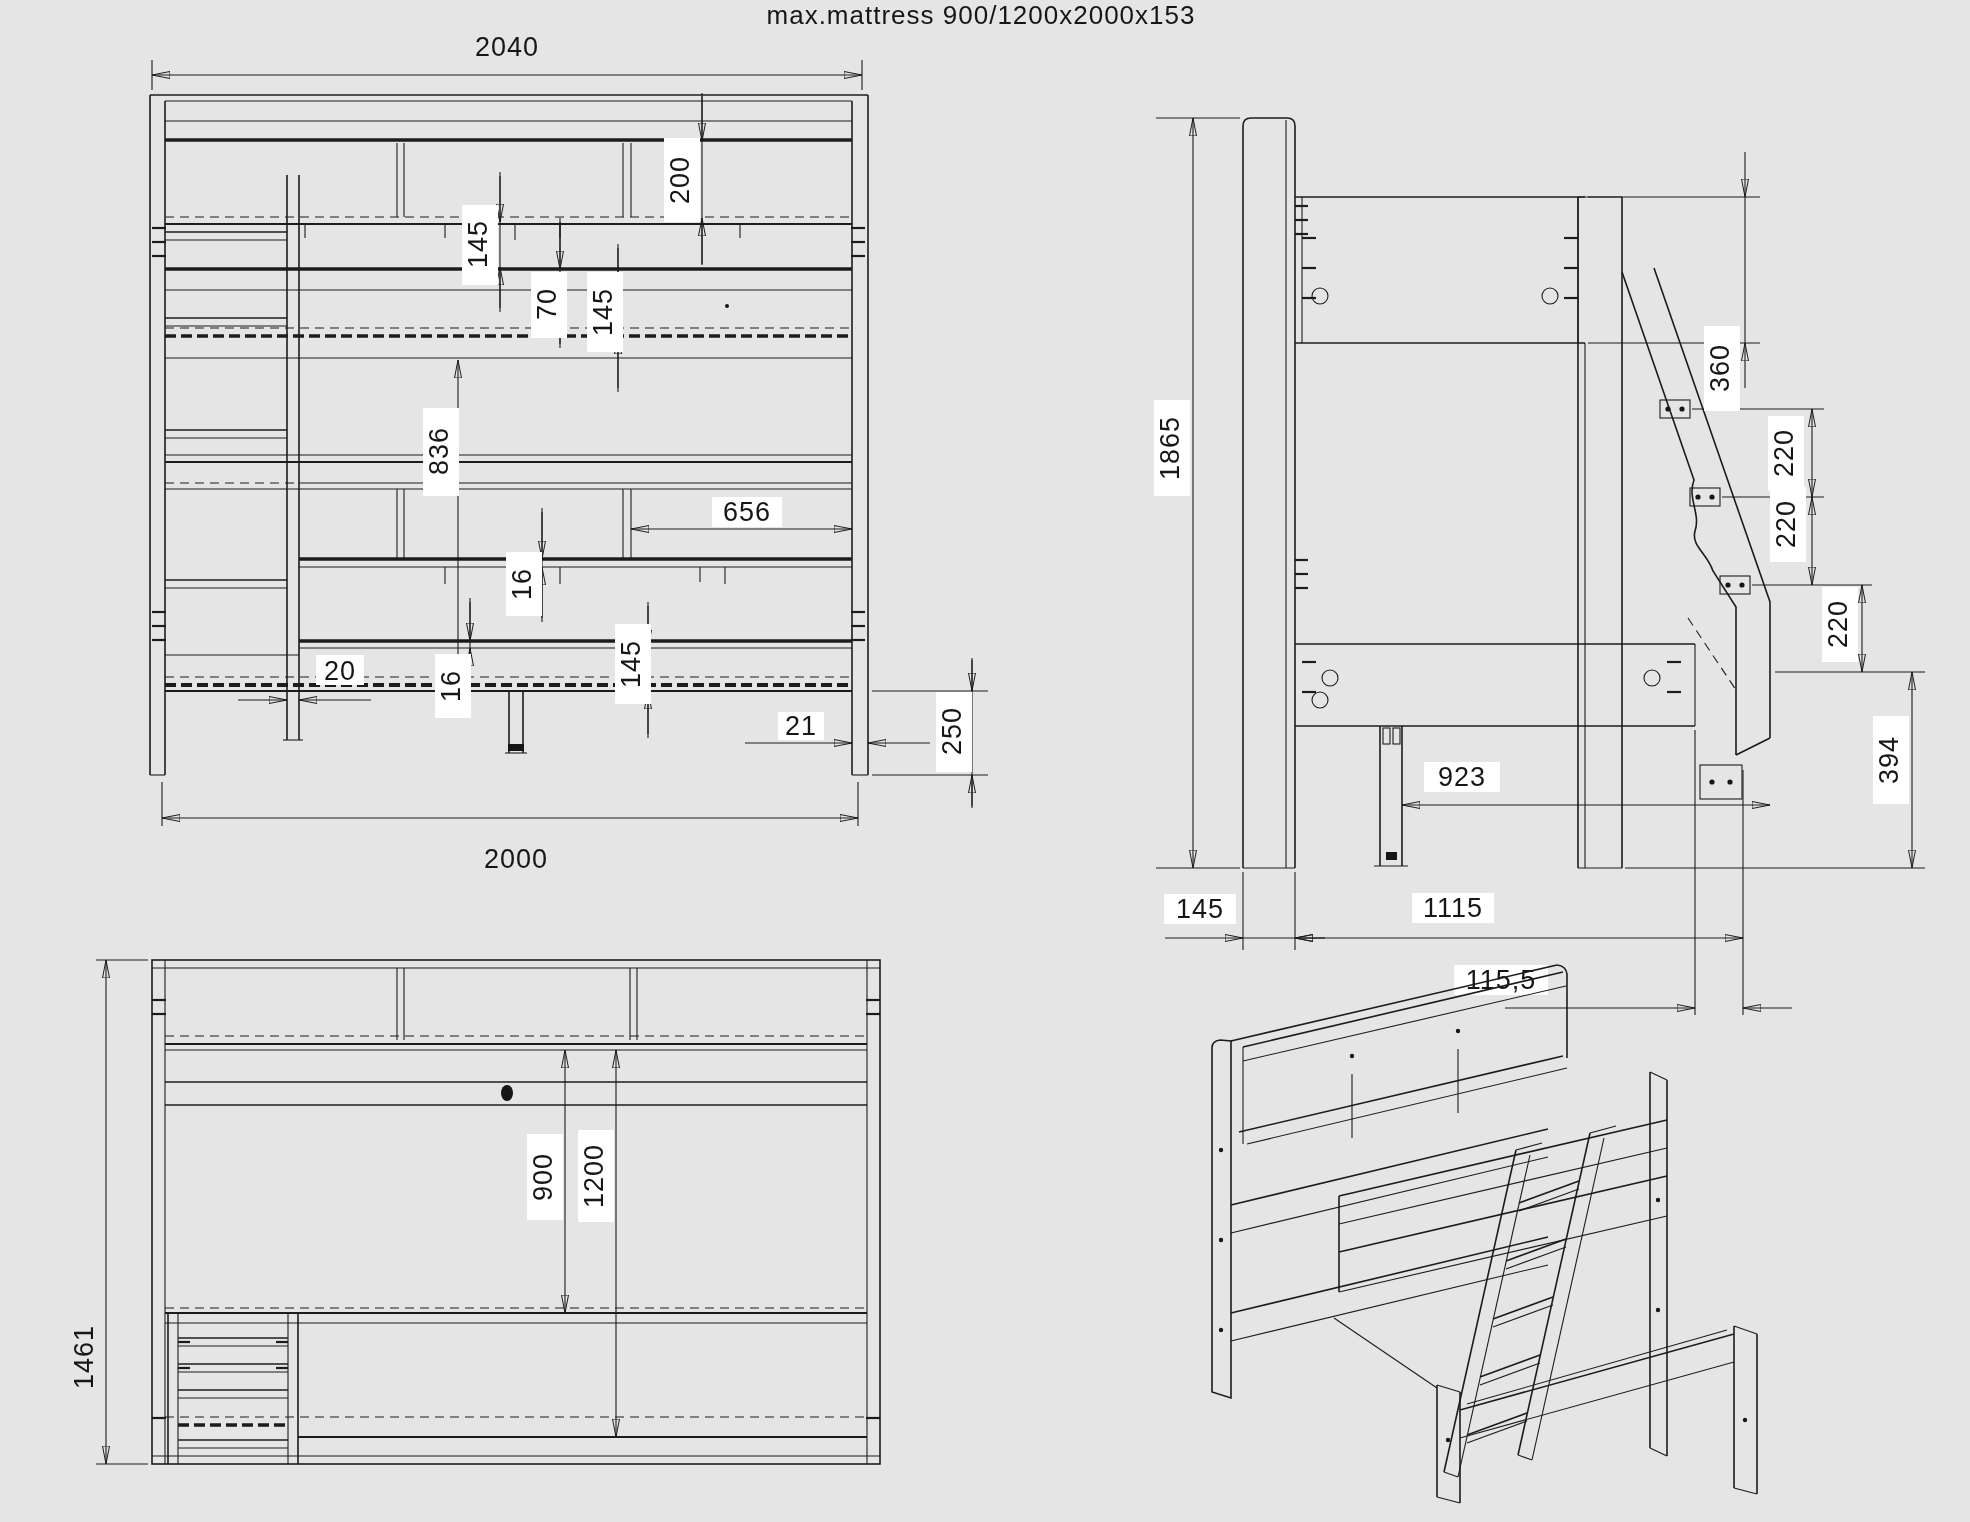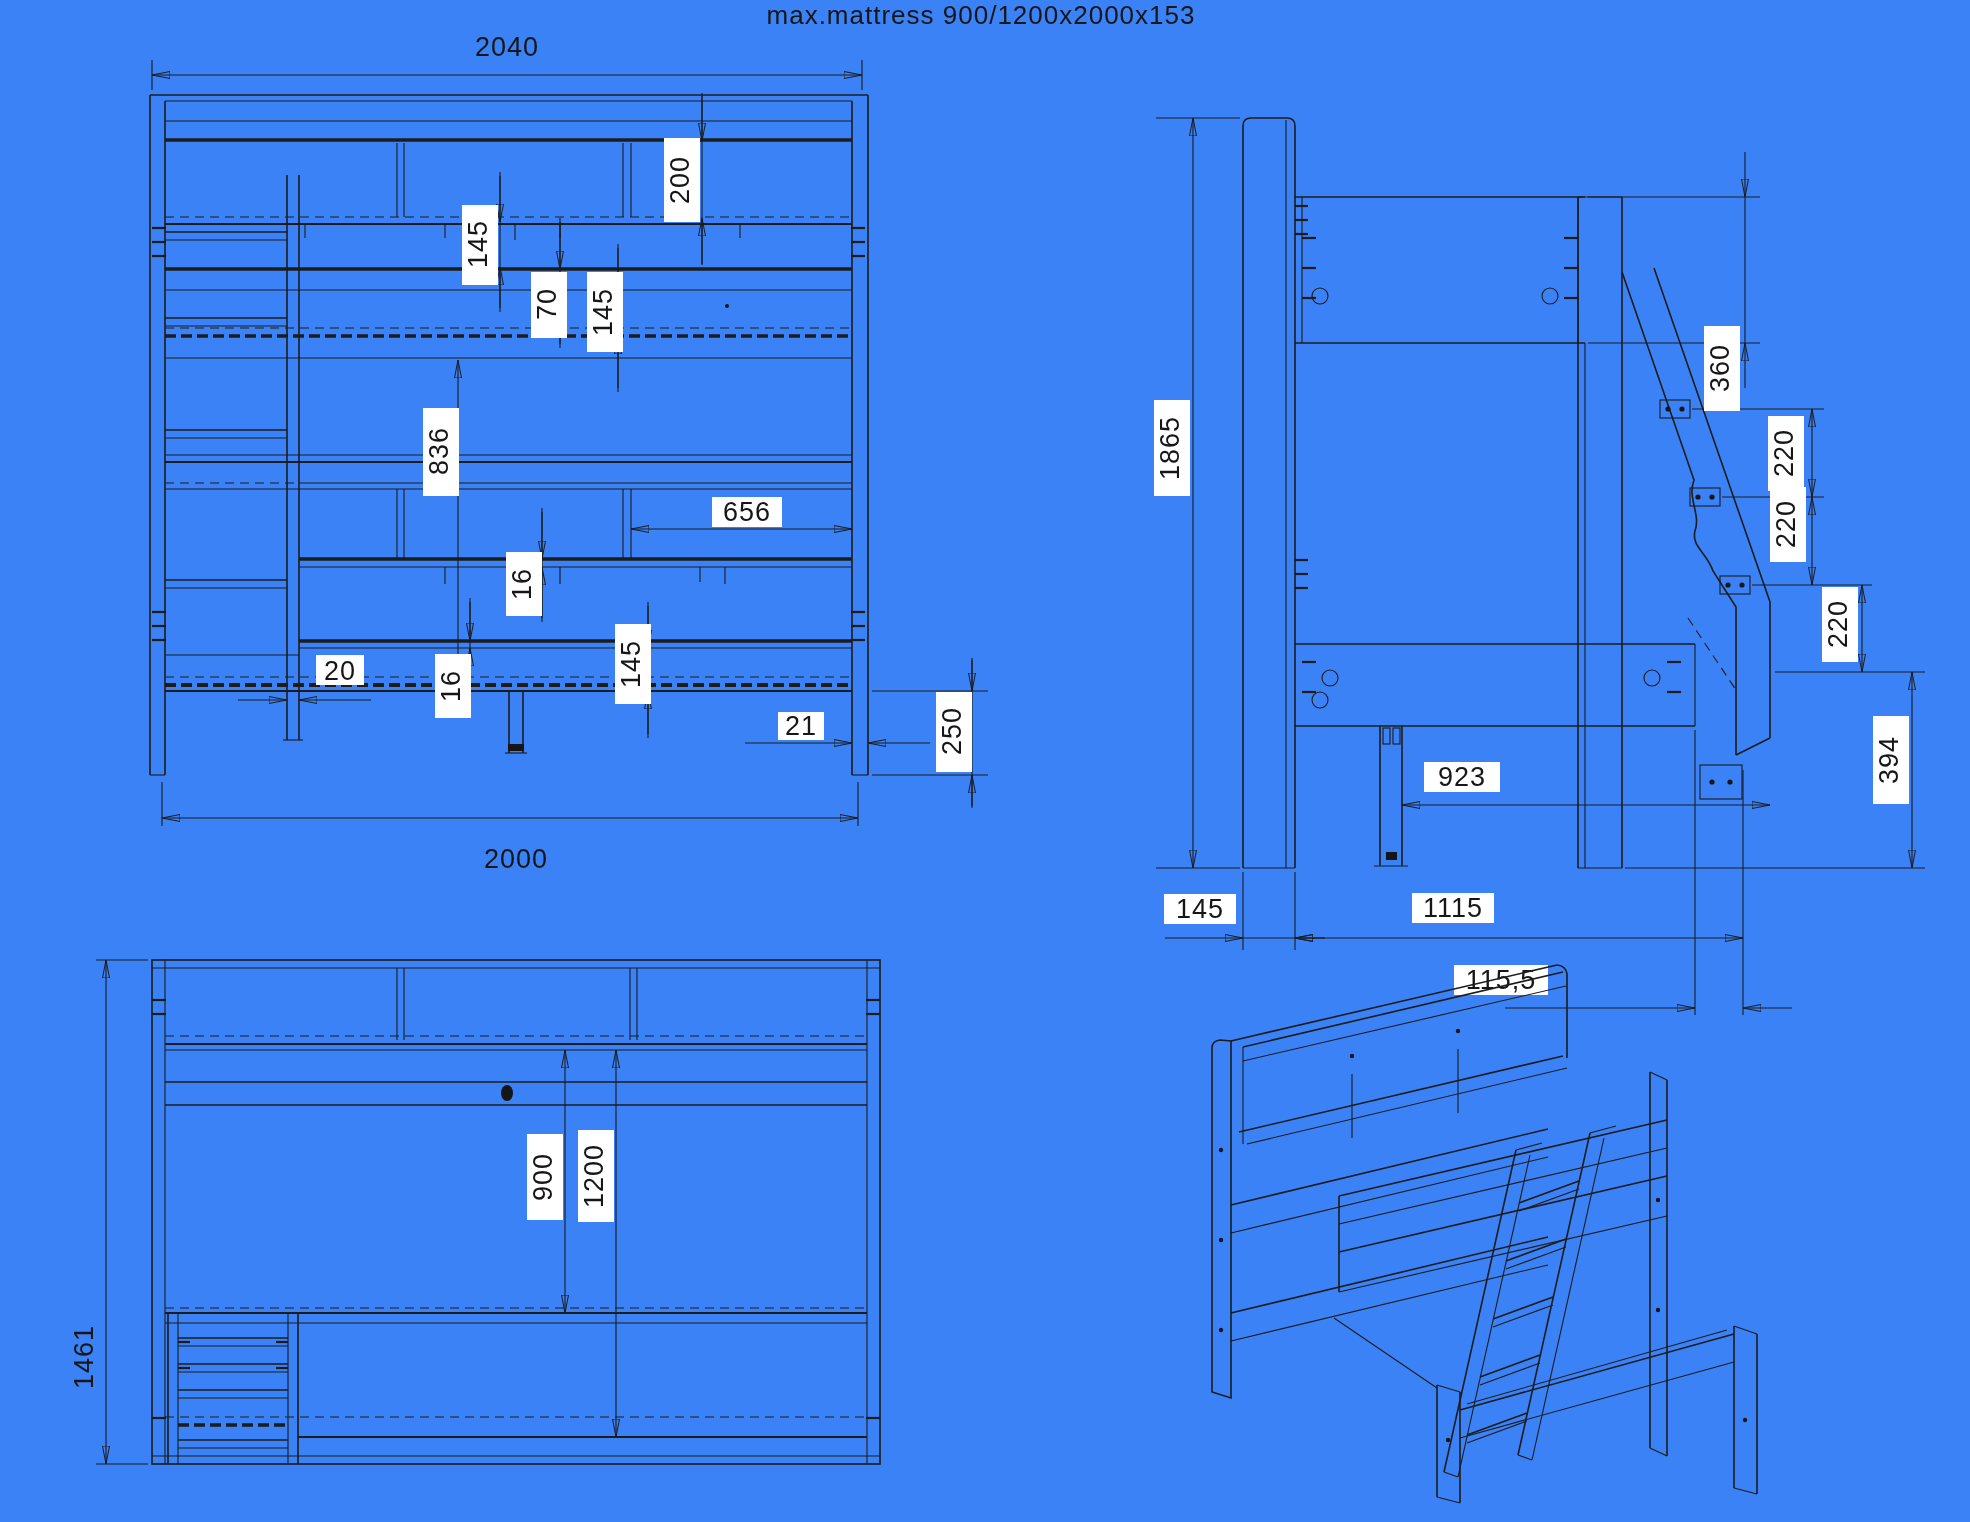--- a/index.html
+++ b/index.html
@@ -1,17 +1,17 @@
 <!DOCTYPE html>
 <html><head>
 <meta charset="utf-8">
 <style>
   html,body{margin:0;padding:0;background:#ffffff;}
   body{width:1970px;height:1522px;font-family:"Liberation Sans",sans-serif;}
-  #sheet{position:relative;width:1970px;height:1522px;background:#3b82f6;overflow:hidden;}
+  #sheet{position:relative;width:1970px;height:1522px;background:#e5e5e5;overflow:hidden;}
   svg{position:absolute;left:0;top:0;}
   svg line,svg path,svg rect.o,svg circle.o{stroke:#1c1c1c;fill:none;}
   .t{font-family:"Liberation Sans",sans-serif;font-size:27px;fill:#161616;letter-spacing:1px;}
   .title-t{font-family:"Liberation Sans",sans-serif;font-size:26px;fill:#161616;letter-spacing:1px;}
   .bg{fill:#ffffff;stroke:none;}
   .w1{stroke-width:1.1}.w15{stroke-width:1.6}.w2{stroke-width:2.2}.w3{stroke-width:3.4}.w4{stroke-width:4.2}
   .dash{stroke-dasharray:9 6}.dashb{stroke-dasharray:11 5}
   .dim{stroke-width:1.1}
   .dot{fill:#161616;stroke:none}
 </style>

